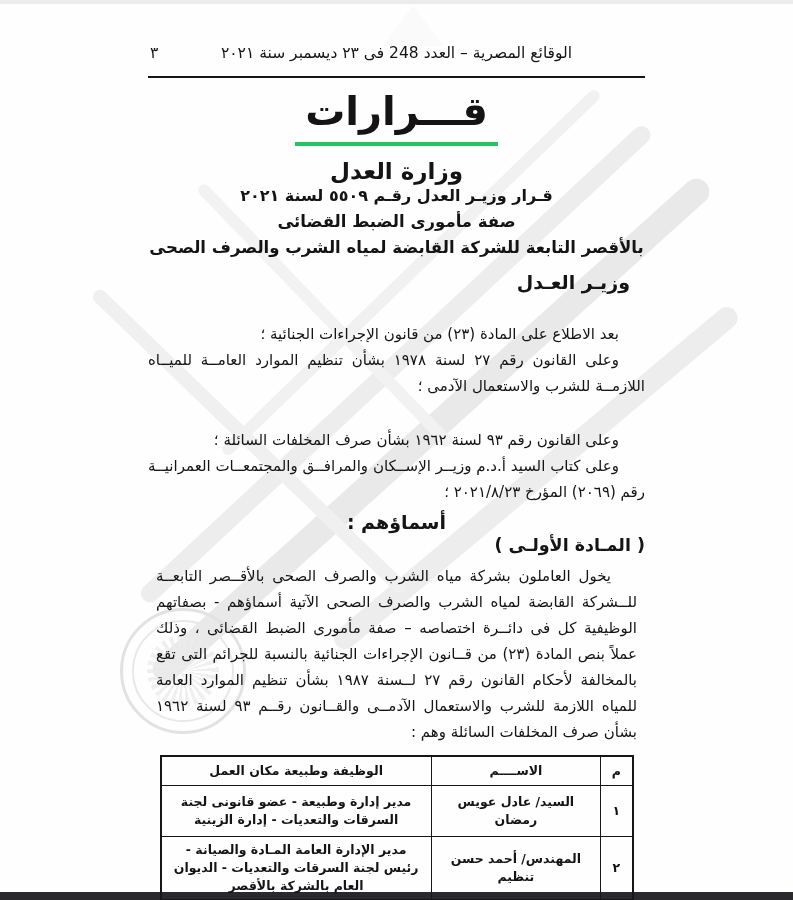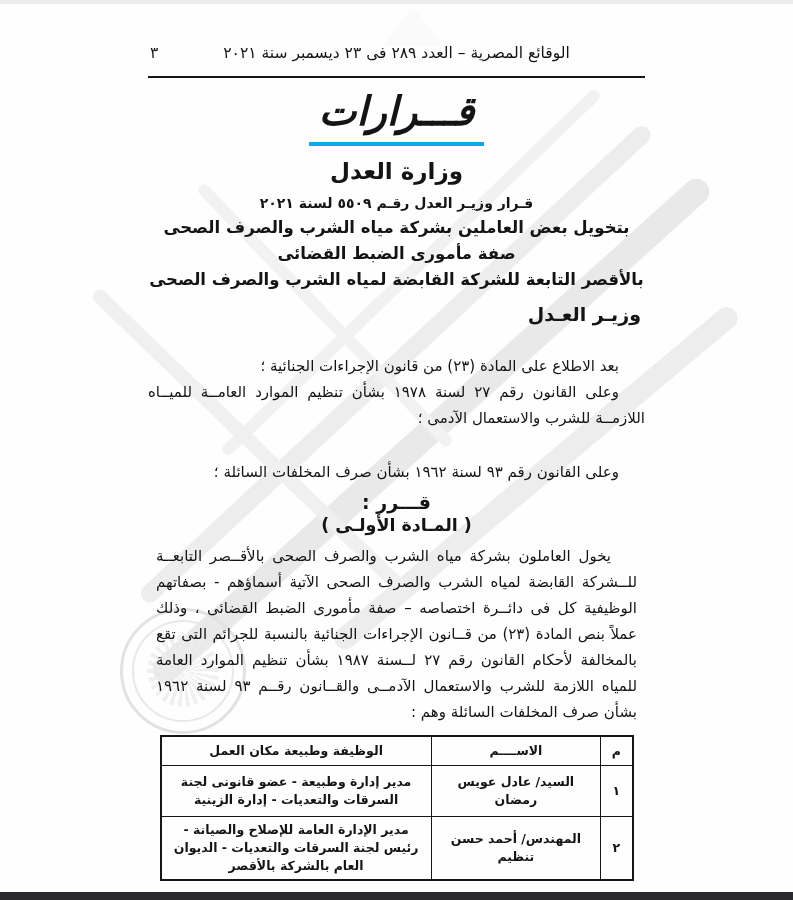--- a/index.html
+++ b/index.html
@@ -27,33 +27,33 @@
     border-left:30px solid transparent;border-right:30px solid transparent;border-bottom:40px solid #fafafa;}
 
   
   .content{position:absolute;top:42px;right:148px;width:497px;z-index:1;}
 
   .header{position:relative;text-align:center;font-size:15.5px;height:26px;line-height:22px;}
   .header .pagenum{position:absolute;left:2px;top:0;}
   .header-rule{border:none;border-top:2px solid #161616;margin:8px 0 10px;}
 
   .main-title{text-align:center;margin:2px 0 12px;}
-  .main-title span{display:inline-block;font-size:40px;font-weight:bold;padding:0 10px 8px;border-bottom:4px solid #0ea5e9;font-style:italic;}
+  .main-title span{display:inline-block;font-size:40px;font-weight:bold;padding:0 10px 8px;border-bottom:4px solid #22c55e;}
 
   .ministry{text-align:center;font-size:23px;font-weight:bold;margin:2px 0 0;}
-  .decree-title{text-align:center;font-size:14px;font-weight:bold;margin:11px 0 4px;}
+  .decree-title{text-align:center;font-size:16px;font-weight:bold;margin:2px 0 4px;}
   .subline{text-align:center;font-size:16.5px;font-weight:bold;line-height:26px;}
 
-  .minister-heading{font-size:19px;font-weight:bold;margin:10px 4px 2px;text-align:right;}
+  .minister-heading{font-size:19px;font-weight:bold;margin:10px 15px 2px;text-align:right;}
 
   .clause{margin:0;font-size:15px;line-height:26px;text-align:justify;text-indent:26px;}
   .clause.nojust{text-align:right;margin-top:28px;}
 
   .decree-word{text-align:center;font-weight:bold;font-size:19px;margin:6px 0 2px;}
-  .article-heading{text-align:center;font-weight:bold;font-size:17.5px;margin:0 0 4px;}
+  .article-heading{text-align:right;font-weight:bold;font-size:17.5px;margin:0 0 4px;}
   .article-body{margin:8px;font-size:15px;line-height:26px;text-align:justify;text-indent:26px;}
 
   table.roster{width:474px;margin:10px auto 0;border-collapse:collapse;border:2.5px solid #161616;
     font-size:12.5px;font-weight:bold;text-align:center;background:transparent;}
   table.roster th,table.roster td{border:1.5px solid #161616;padding:4px 6px;line-height:18px;}
   col.c-num{width:32px;}
   col.c-name{width:170px;}
   col.c-job{width:272px;}
   table.roster thead th{height:20px;margin-top:40px;}
   table.roster tbody td{height:42px;}
@@ -76,42 +76,42 @@
     <div class="wm-seal">
       <div class="inner"></div>
       <div class="core"></div>
     </div>
   </div>
 
   <div class="content">
 
     <div class="header">
       <span class="pagenum">٣</span>
-      <span class="gaz">الوقائع المصرية – العدد ٢٨٩ فى ٢٣ ديسمبر سنة ٢٠٢١</span>
+      <span class="gaz">الوقائع المصرية – العدد 248 فى ٢٣ ديسمبر سنة ٢٠٢١</span>
     </div>
     <hr class="header-rule">
 
     <div class="main-title">
       <span>قـــرارات</span>
     </div>
 
     <div class="ministry">وزارة العدل</div>
     <div class="decree-title">قـرار وزيـر العدل رقـم ٥٥٠٩ لسنة ٢٠٢١</div>
 
-    <div class="subline">بتخويل بعض العاملين بشركة مياه الشرب والصرف الصحى</div>
     <div class="subline">صفة مأمورى الضبط القضائى</div>
     <div class="subline">بالأقصر التابعة للشركة القابضة لمياه الشرب والصرف الصحى</div>
 
     <div class="minister-heading">وزيـر العـدل</div>
 
     <p class="clause nojust">بعد الاطلاع على المادة (٢٣) من قانون الإجراءات الجنائية ؛</p>
     <p class="clause">وعلى القانون رقم ٢٧ لسنة ١٩٧٨ بشأن تنظيم الموارد العامــة للميــاه اللازمــة للشرب والاستعمال الآدمى ؛</p>
     <p class="clause nojust">وعلى القانون رقم ٩٣ لسنة ١٩٦٢ بشأن صرف المخلفات السائلة ؛</p>
+    <p class="clause">وعلى كتاب السيد أ.د.م وزيــر الإســكان والمرافــق والمجتمعــات العمرانيــة رقم (٢٠٦٩) المؤرخ ٢٠٢١/٨/٢٣ ؛</p>
 
-    <div class="decree-word">قـــرر :</div>
+    <div class="decree-word">أسماؤهم :</div>
     <div class="article-heading">( المـادة الأولـى )</div>
 
     <p class="article-body">يخول العاملون بشركة مياه الشرب والصرف الصحى بالأقــصر التابعــة للــشركة القابضة لمياه الشرب والصرف الصحى الآتية أسماؤهم - بصفاتهم الوظيفية كل فى دائــرة اختصاصه – صفة مأمورى الضبط القضائى ، وذلك عملاً بنص المادة (٢٣) من قــانون الإجراءات الجنائية بالنسبة للجرائم التى تقع بالمخالفة لأحكام القانون رقم ٢٧ لــسنة ١٩٨٧ بشأن تنظيم الموارد العامة للمياه اللازمة للشرب والاستعمال الآدمــى والقــانون رقــم ٩٣ لسنة ١٩٦٢ بشأن صرف المخلفات السائلة وهم :</p>
 
     <table class="roster">
       <colgroup>
         <col class="c-num">
           <col class="c-name">
           <col class="c-job">
       </colgroup>
@@ -124,21 +124,21 @@
       </thead>
       <tbody>
         <tr>
           <td>١</td>
           <td>السيد/ عادل عويس رمضان</td>
           <td>مدير إدارة وطبيعة - عضو قانونى لجنة السرقات والتعديات - إدارة الزينية</td>
         </tr>
         <tr>
           <td>٢</td>
           <td>المهندس/ أحمد حسن تنظيم</td>
-          <td>مدير الإدارة العامة للإصلاح والصيانة - رئيس لجنة السرقات والتعديات - الديوان العام بالشركة بالأقصر</td>
+          <td>مدير الإدارة العامة المـادة والصيانة - رئيس لجنة السرقات والتعديات - الديوان العام بالشركة بالأقصر</td>
         </tr>
       </tbody>
     </table>
 
   </div>
 
   <div class="bottom-bar"></div>
 
 </div>
 

